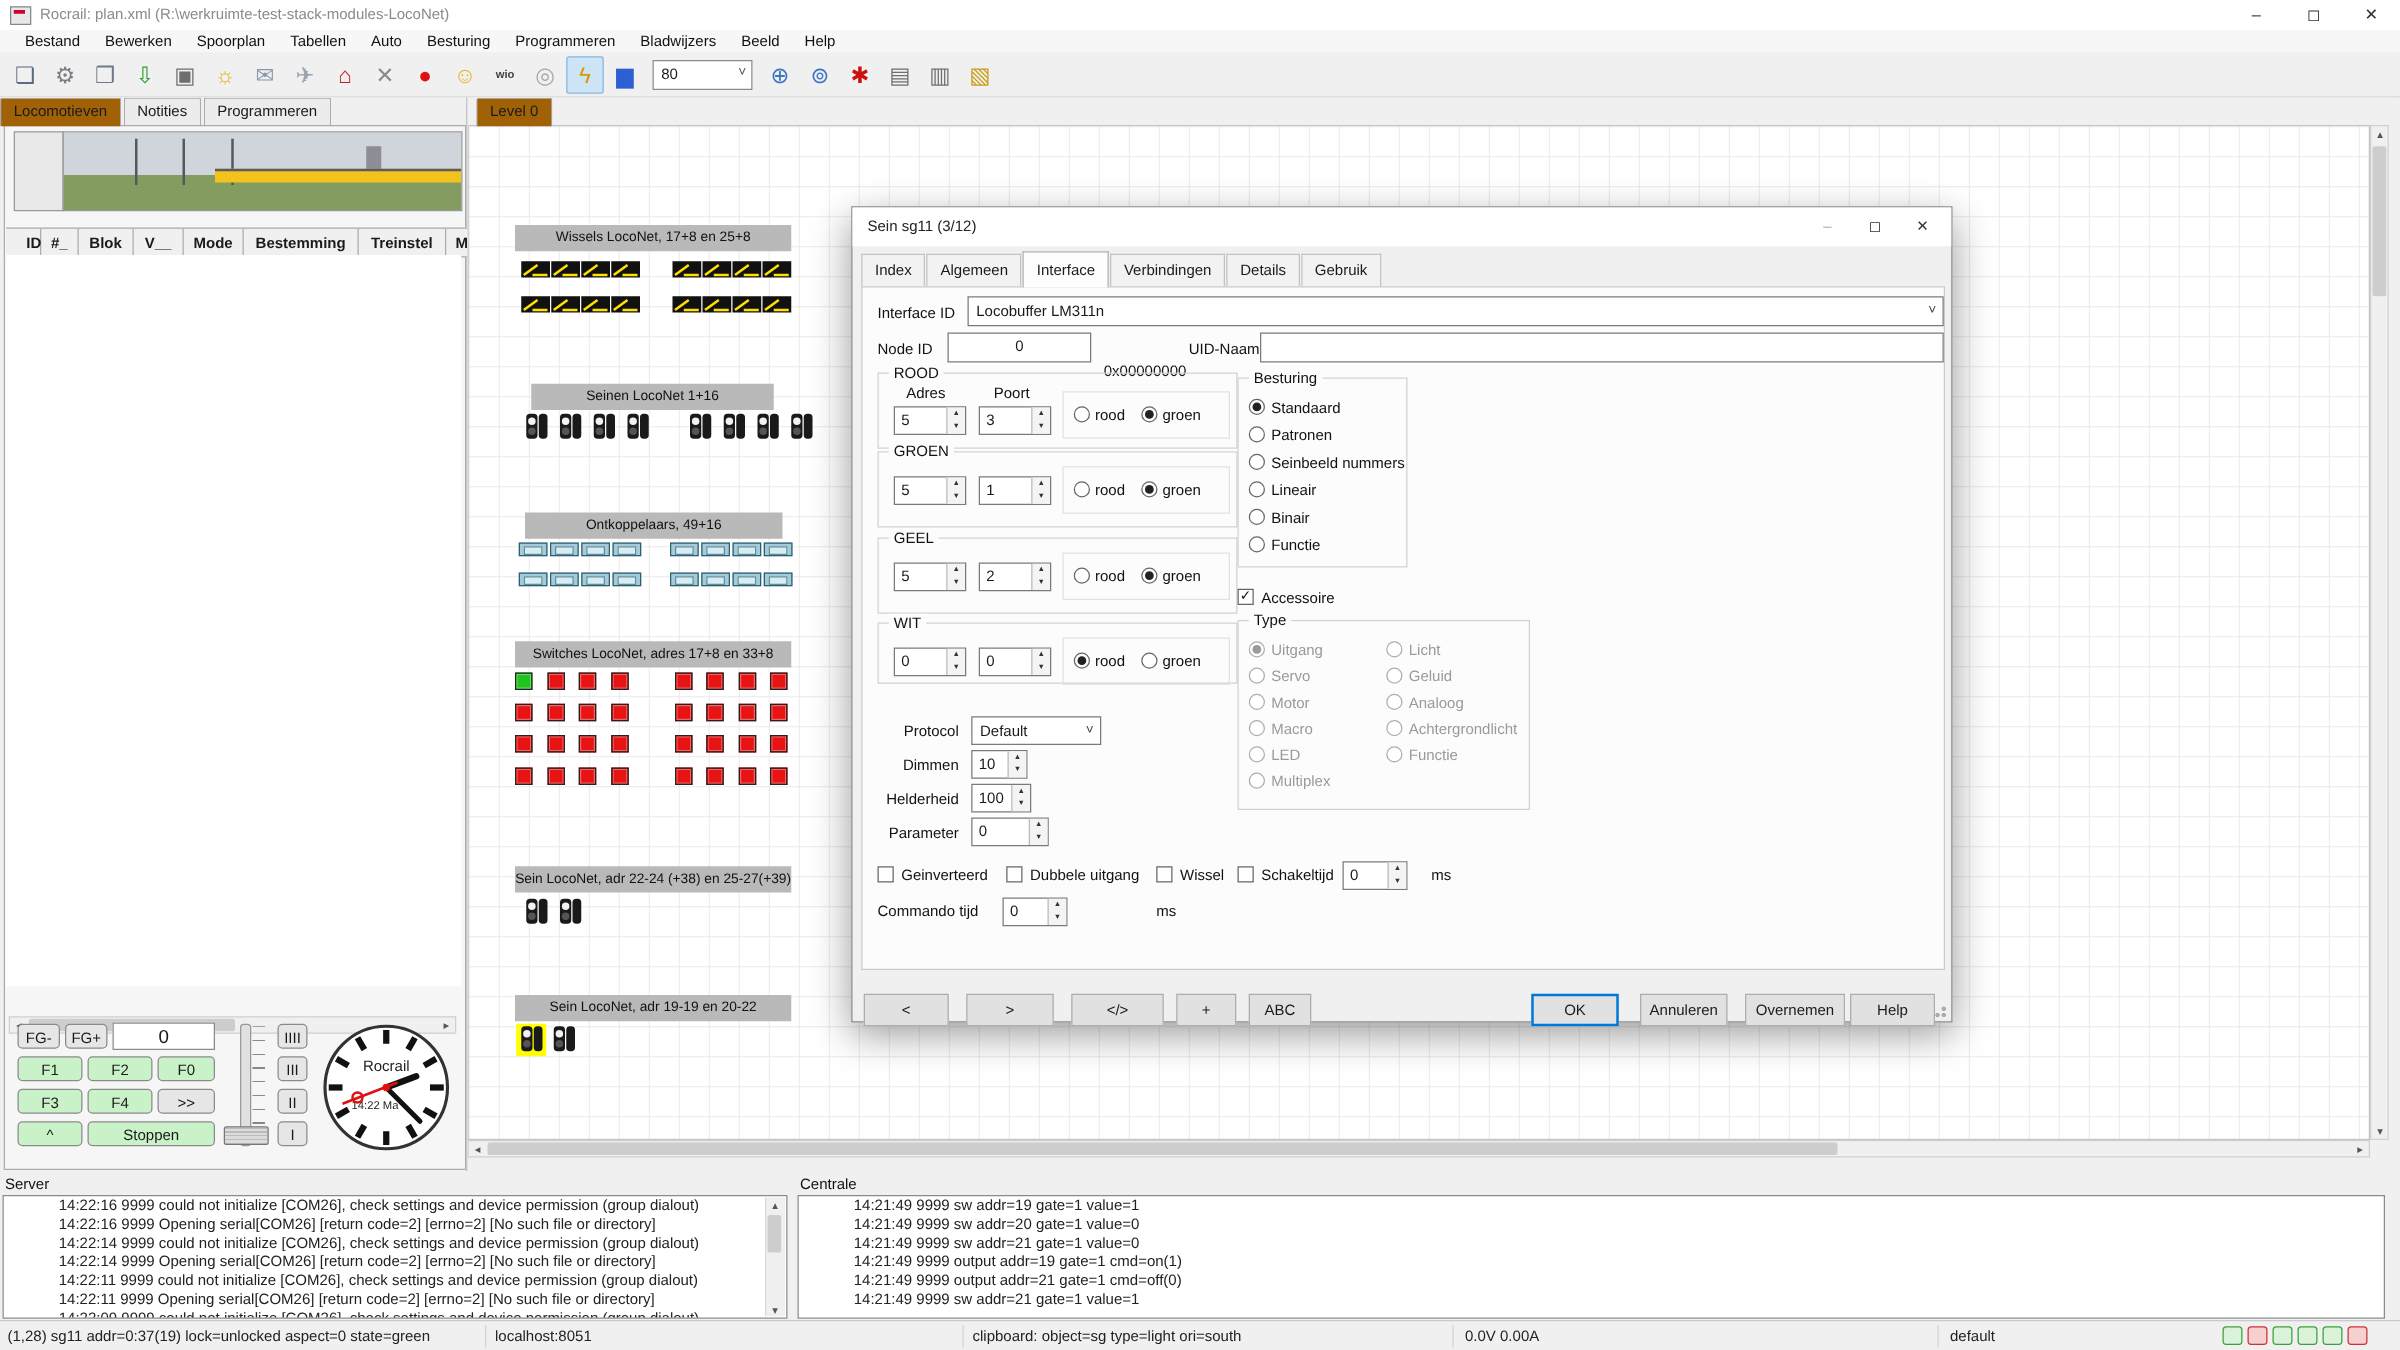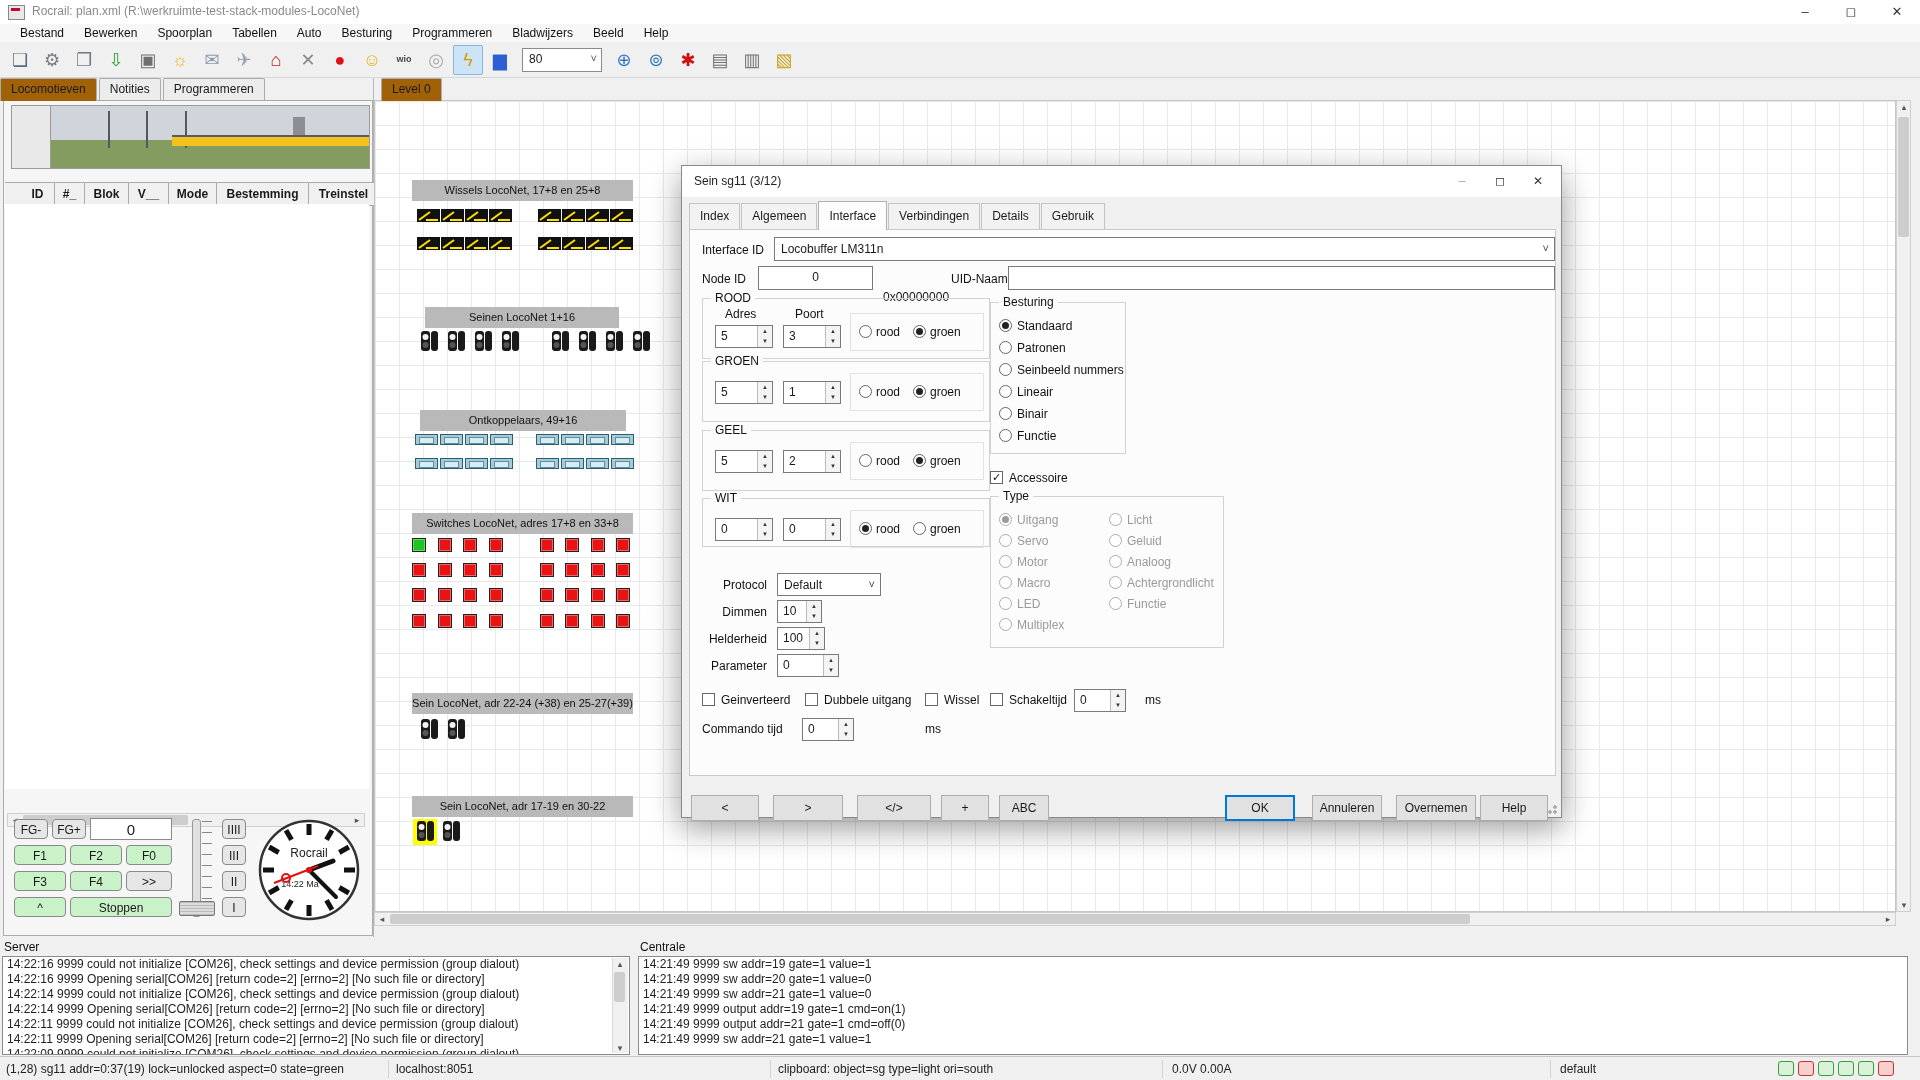--- a/index.html
+++ b/index.html
@@ -56,21 +56,21 @@
   .plan-title{position:absolute;background:#8f8f8f;color:#fff;font-weight:bold;text-align:center;padding-top:4px;box-sizing:border-box;font-size:12px;}
   .plan-label{position:absolute;background:#b9b9b9;color:#111;text-align:center;padding-top:4px;box-sizing:border-box;font-size:11px;}
   .turnout{position:absolute;width:23px;height:13px;background:#111;}
   .decoupler{position:absolute;width:23px;height:11px;border:1px solid #2d5f6e;box-sizing:border-box;}
   .swsq{position:absolute;width:14px;height:14px;border:1px solid #222;box-sizing:border-box;}
   .sigcell{position:absolute;width:24px;height:26px;}
   .vscroll{position:absolute;width:15px;background:#f0f0f0;border:1px solid #d0d0d0;box-sizing:border-box;}
   .vthumb{position:absolute;left:1px;width:11px;background:#cdcdcd;border-radius:2px;}
   
   .log-title{position:absolute;font-size:12px;color:#111;}
-  .logbox{position:absolute;background:#fff;border:1px solid #8a8a8a;overflow:hidden;box-sizing:border-box;}
+  .logbox{position:absolute;background:#fff;border:1px solid #8a8a8a;overflow:hidden;box-sizing:border-box;padding-left:40px;}
   .log-line{white-space:nowrap;line-height:15px;padding-left:4px;color:#222;}
   .logscroll{position:absolute;top:1px;right:1px;width:15px;bottom:1px;background:#f0f0f0;border-left:1px solid #d9d9d9;}
   
   #statusbar{position:absolute;left:0;top:1056px;width:1920px;height:24px;background:#f0f0f0;border-top:1px solid #c9c9c9;}
   .sb-text{position:absolute;top:5px;color:#222;}
   .sb-sep{position:absolute;top:3px;width:1px;height:18px;background:#d2d2d2;}
   .ind{position:absolute;top:4px;width:16px;height:15px;border-radius:3px;box-sizing:border-box;}
   
   #dialog{position:absolute;left:681px;top:165px;width:881px;height:653px;background:#f0f0f0;border:1px solid #8a8a8a;box-shadow:0 10px 30px rgba(0,0,0,.4);box-sizing:border-box;}
   #dlg-titlebar{position:absolute;left:0;top:0;width:100%;height:31px;background:#ffffff;}
@@ -212,21 +212,21 @@
     <div id="left-inner">
       <div id="loco-thumb-empty"></div>
       <div id="loco-photo">
         <div class="photo-pole" style="left:18%;"></div>
         <div class="photo-pole" style="left:30%;"></div>
         <div class="photo-pole" style="left:42%;"></div>
         <div class="photo-church"></div>
         <div class="photo-train"></div>
       </div>
       <div id="table-header">
-          <div class="th" style="width: 50px; padding-left: 16px;">ID</div>
+          <div class="th" style="width: 28px; padding-left: 16px;">ID</div>
           <div class="th" style="width: 30px;">#_</div>
           <div class="th" style="width: 44px;">Blok</div>
           <div class="th" style="width: 40px;">V__</div>
           <div class="th" style="width: 48px;">Mode</div>
           <div class="th" style="width: 92px;">Bestemming</div>
           <div class="th" style="width: 70px;">Treinstel</div>
           <div class="th" style="width: 78px;">Maatschap</div>
         </div>
       <div id="loco-list"></div>
       <div class="hscroll" style="left:3px;top:712px;width:358px;">
@@ -284,21 +284,21 @@
   <div id="canvas-area">
     <div class="tabstrip" style="left:7px;">
       <div class="tab active">Level 0</div>
     </div>
     <div id="grid">
         <div class="plan-label" style="left: 37px; top: 79px; width: 221px; height: 21px;">Wissels LocoNet, 17+8 en 25+8</div>
         <div class="plan-label" style="left: 50px; top: 206px; width: 194px; height: 21px;">Seinen LocoNet 1+16</div>
         <div class="plan-label" style="left: 45px; top: 309px; width: 206px; height: 21px;">Ontkoppelaars, 49+16</div>
         <div class="plan-label" style="left: 37px; top: 412px; width: 221px; height: 21px;">Switches LocoNet, adres 17+8 en 33+8</div>
         <div class="plan-label" style="left: 37px; top: 592px; width: 221px; height: 21px;">Sein LocoNet, adr 22-24 (+38) en 25-27(+39)</div>
-        <div class="plan-label" style="left: 37px; top: 695px; width: 221px; height: 21px;">Sein LocoNet, adr 17-19 en 30-22</div>
+        <div class="plan-label" style="left: 37px; top: 695px; width: 221px; height: 21px;">Sein LocoNet, adr 19-19 en 20-22</div>
         <div class="turnout" style="left: 42px; top: 108px;"><svg width="23" height="13">
             <line x1="2" y1="11" x2="13" y2="3" stroke="#ffe000" stroke-width="2"></line>
             <line x1="9" y1="11" x2="21" y2="11" stroke="#ffe000" stroke-width="2"></line>
           </svg></div>
         <div class="turnout" style="left: 66px; top: 108px;"><svg width="23" height="13">
             <line x1="2" y1="11" x2="13" y2="3" stroke="#ffe000" stroke-width="2"></line>
             <line x1="9" y1="11" x2="21" y2="11" stroke="#ffe000" stroke-width="2"></line>
           </svg></div>
         <div class="turnout" style="left: 90px; top: 108px;"><svg width="23" height="13">
             <line x1="2" y1="11" x2="13" y2="3" stroke="#ffe000" stroke-width="2"></line>

